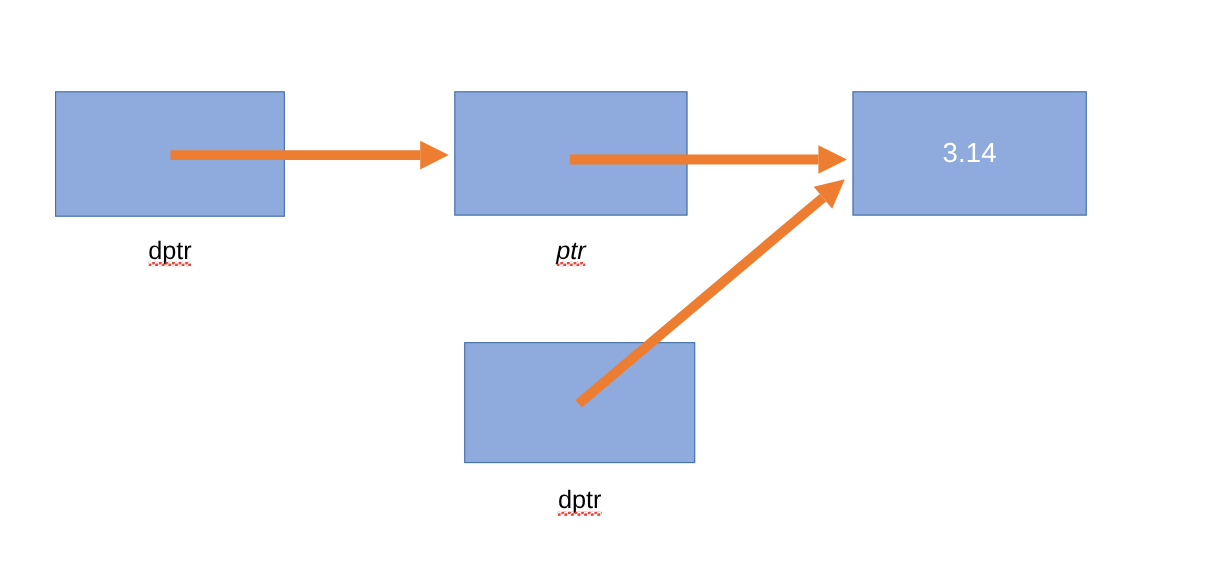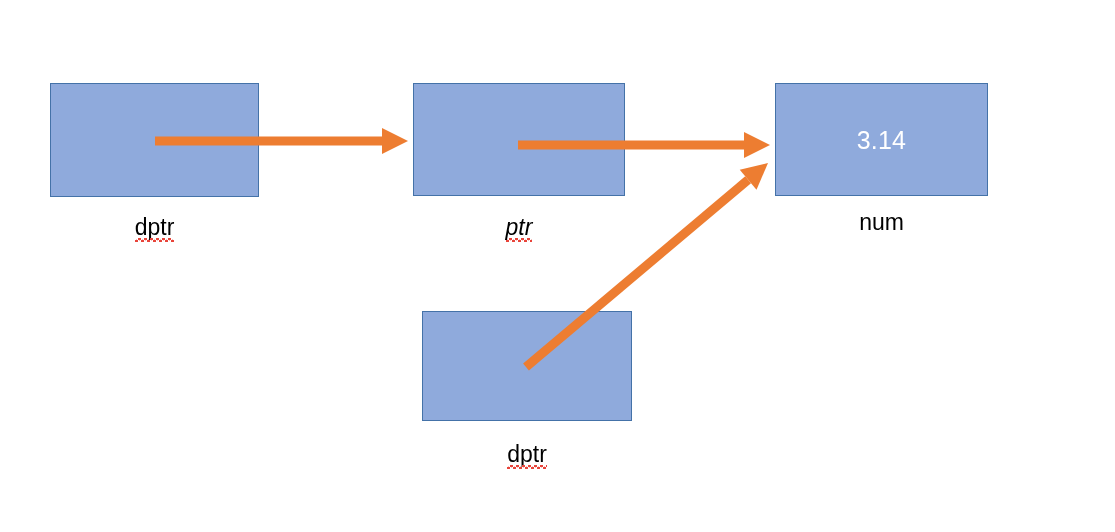--- a/index.html
+++ b/index.html
@@ -84,21 +84,20 @@
   </div>
   <div class="box" id="b2" style="left: 775px; top: 83px; width: 213px; height: 113px; background: rgb(143, 170, 220); border-color: rgb(68, 114, 168);">
     <div class="box-value">3.14</div>
   </div>
   <div class="box" id="b3" style="left: 422px; top: 311px; width: 210px; height: 110px; background: rgb(143, 170, 220); border-color: rgb(68, 114, 168);">
     <div class="box-value"></div>
   </div>
 
   <div class="label misspelled" id="l0" style="left: 50px; top: 216px; width: 209px;"><span class="txt">dptr</span></div>
   <div class="label misspelled" id="l1" style="left: 413px; top: 216px; width: 212px; font-style: italic;"><span class="txt">ptr</span></div>
-  <div class="label" id="l2" style="left: 775px; top: 211px; width: 213px;"><span class="txt">num</span></div>
   <div class="label misspelled" id="l3" style="left: 422px; top: 443px; width: 210px;"><span class="txt">dptr</span></div>
 
   <svg class="arrows" viewBox="0 0 1115 532">
     <g id="arrow-group">
         <polygon points="155,145.5 382,145.5 382,136.5 155,136.5" fill="#ED7D31"></polygon>
         <polygon points="408,141 382,154 382,128" fill="#ED7D31"></polygon>
         <polygon points="518,149.5 744,149.5 744,140.5 518,140.5" fill="#ED7D31"></polygon>
         <polygon points="770,145 744,158 744,132" fill="#ED7D31"></polygon>
         <polygon points="528.900361740059,370.4406252014426 751.0211939095019,183.1982708106725 745.2204704293839,176.31702040778737 523.099638259941,363.5593747985574" fill="#ED7D31"></polygon>
         <polygon points="768,163 756.4996549740579,189.6972295245085 739.7420093648279,169.8180616939514" fill="#ED7D31"></polygon>

